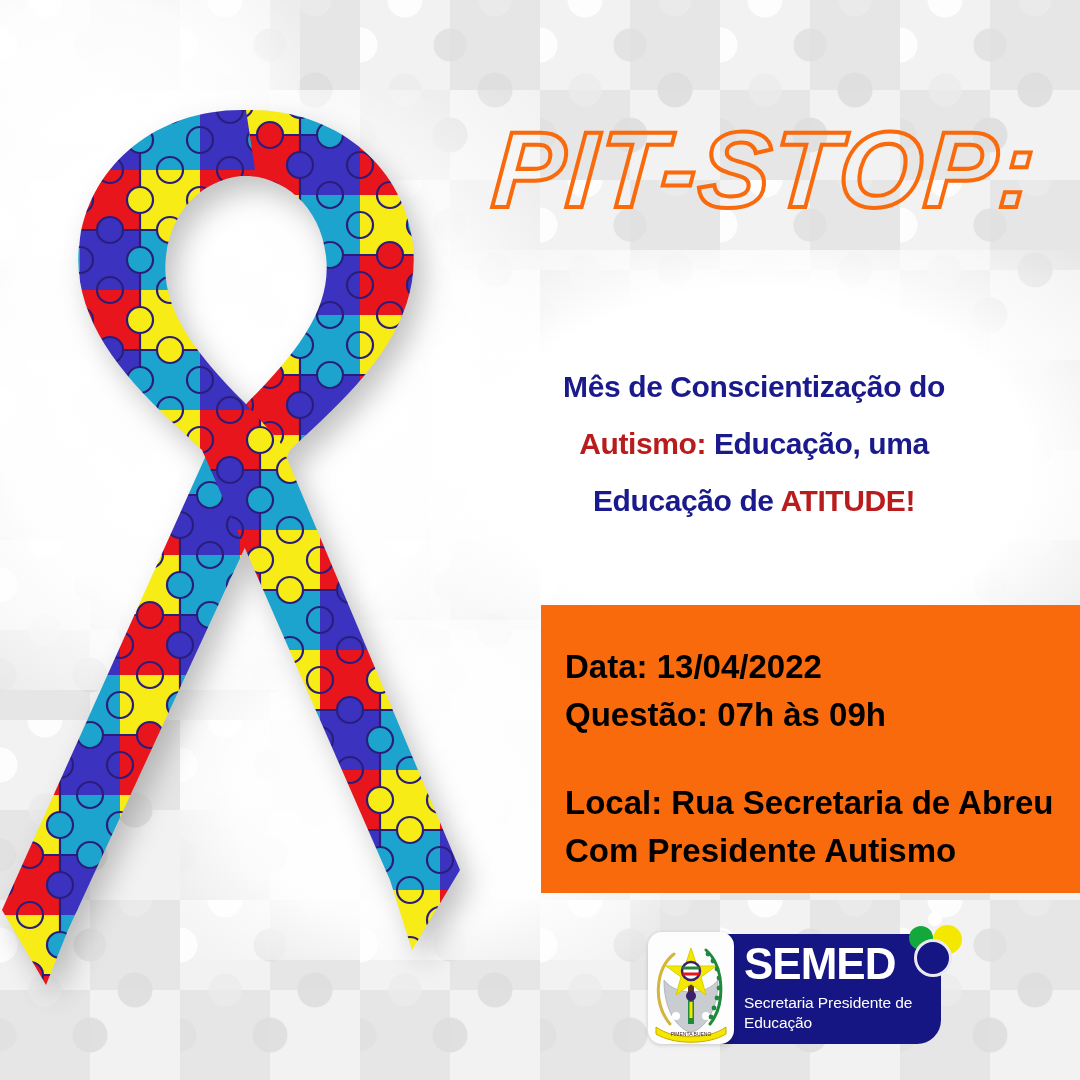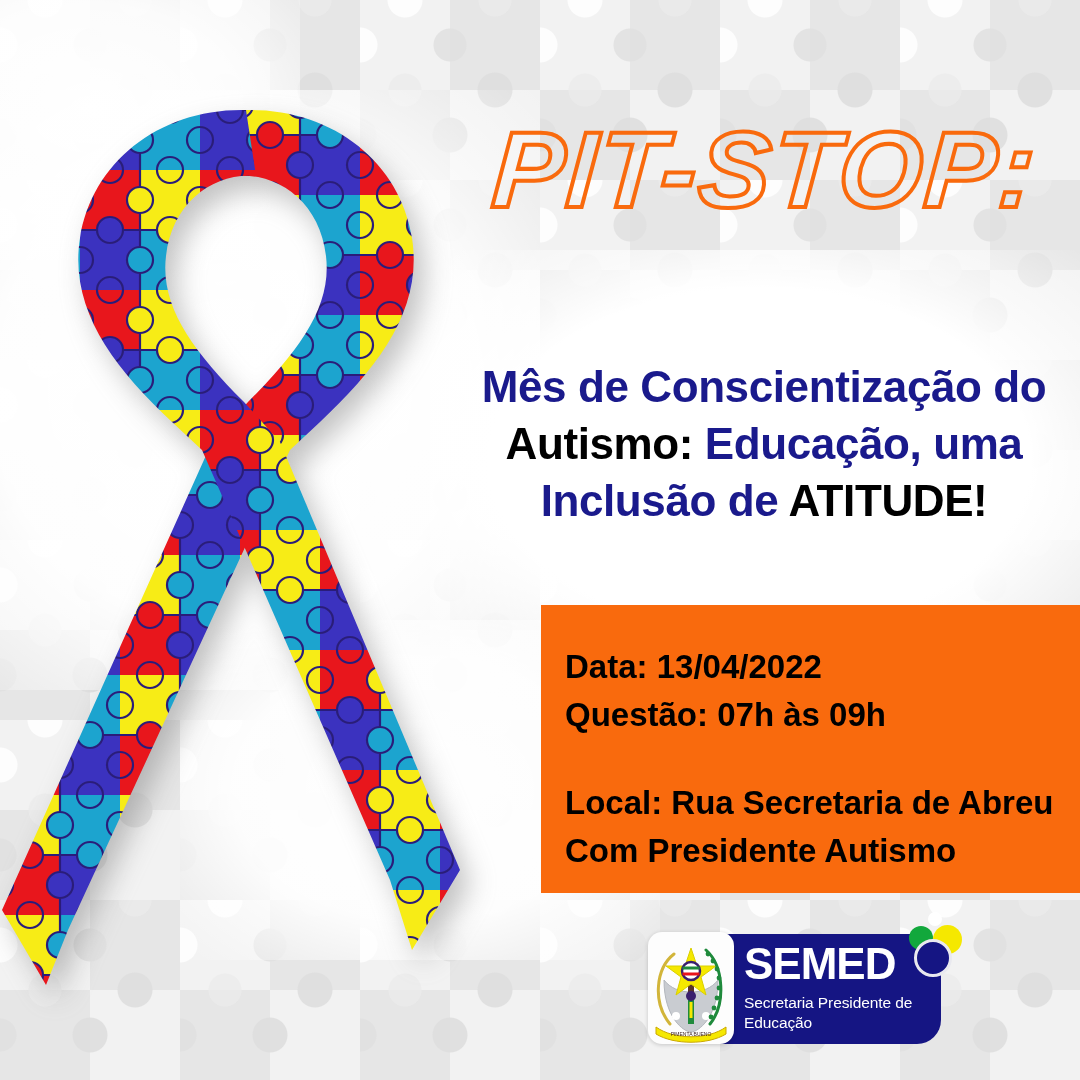--- a/index.html
+++ b/index.html
@@ -70,30 +70,30 @@
   .ribbon-wrap svg{display:block;width:100%;height:100%;}
 
   
   .title-zone{
     position:absolute;left:470px;top:95px;width:600px;height:150px;
   }
   .title-zone svg{display:block;width:100%;height:100%;}
 
   
   .headline{
-    position:absolute;left:454px;top:358px;width:620px;
+    position:absolute;left:444px;top:358px;width:620px;
     text-align:center;
     font-family:"Liberation Sans", sans-serif;
     font-weight:bold;
-    font-size:44px;
+    font-size:30px;
     line-height:57px;
     letter-spacing:-0.4px;
     color:#1a1a8c;
   }
-  .headline .hl-accent{color:#000000;}
+  .headline .hl-accent{color:#b91c1c;}
 
   
   .info-panel{
     position:absolute;left:541px;top:605px;width:622px;height:288px;
     background:#f96a0d;
     color:#000000;
     box-sizing:border-box;
     padding:38px 0 0 24px;
   }
   .info-line{
@@ -261,21 +261,21 @@
   </div>
 
   <div class="headline">
     <div>
       <span>Mês de Conscientização do</span>
     </div>
     <div>
       <span class="hl-accent">Autismo:</span><span> Educação, uma</span>
     </div>
     <div>
-      <span>Inclusão de </span><span class="hl-accent">ATITUDE!</span>
+      <span>Educação de </span><span class="hl-accent">ATITUDE!</span>
     </div>
   </div>
 
   <div class="info-panel">
     <div class="info-line">Data: 13/04/2022</div>
     <div class="info-line">Questão: 07h às 09h</div>
     <div class="info-gap"></div>
     <div class="info-line">Local: Rua Secretaria de Abreu</div>
     <div class="info-line">Com Presidente Autismo</div>
   </div>

